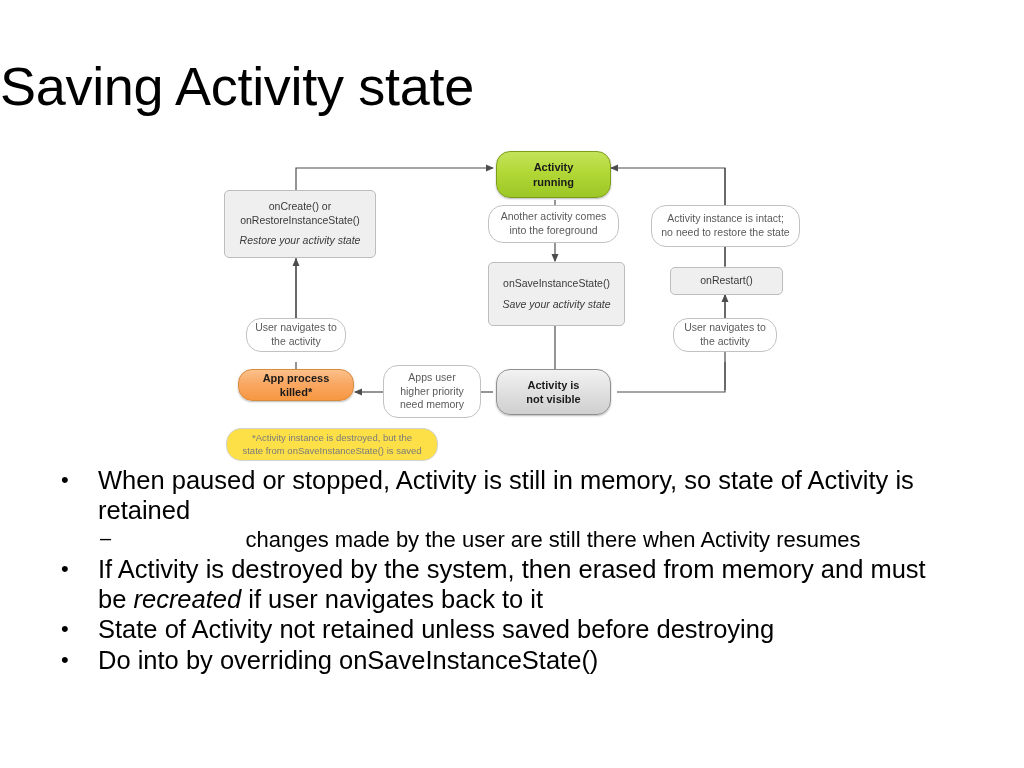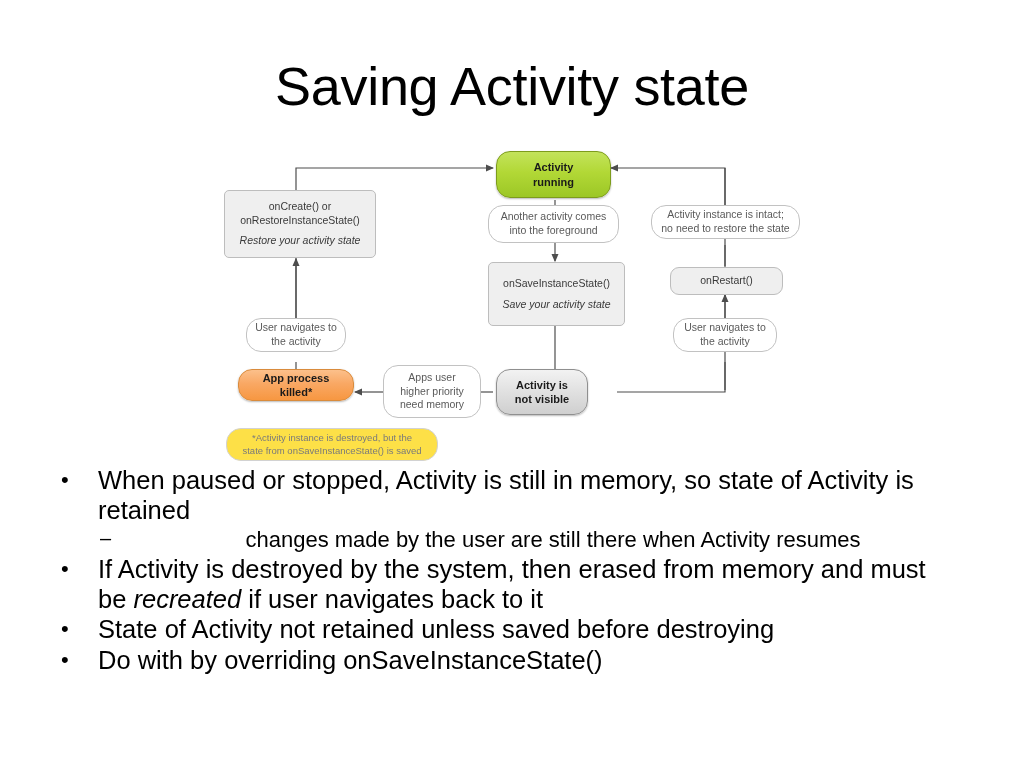--- a/index.html
+++ b/index.html
@@ -16,21 +16,20 @@
     font-family: "Liberation Sans", sans-serif;
     color: #000000;
   }
 
   
   .slide-title {
     position: absolute;
     left: 0;
     top: 58px;
     width: 1024px;
-    text-align: center;
     font-size: 54px;
     font-weight: 400;
     line-height: 1.05;
     color: #000;
     letter-spacing: -0.3px;
     white-space: nowrap;
   }
 
   
   .diagram {
@@ -204,31 +203,31 @@
   <div class="node state state-running" style="left:278px; top:11px; width:115px; height:47px;">
     <span>Activity</span>
     <span>running</span>
   </div>
 
   <div class="node note" style="left:270px; top:65px; width:131px; height:38px;">
     <span>Another activity comes</span>
     <span>into the foreground</span>
   </div>
 
-  <div class="node note" style="left:433px; top:65px; width:149px; height:34px;">
+  <div class="node note" style="left:433px; top:65px; width:149px; height:42px;">
     <span>Activity instance is intact;</span>
     <span>no need to restore the state</span>
   </div>
 
   <div class="node method" style="left:270px; top:122px; width:137px; height:64px;">
     <span>onSaveInstanceState()</span>
     <span class="ital">Save your activity state</span>
   </div>
 
-  <div class="node method" style="left:452px; top:127px; width:113px; height:28px;border-radius:9px;">
+  <div class="node method" style="left:452px; top:127px; width:113px; height:28px;">
     <span>onRestart()</span>
   </div>
 
   <div class="node note" style="left:28px; top:178px; width:100px; height:34px;">
     <span>User navigates to</span>
     <span>the activity</span>
   </div>
 
   <div class="node note" style="left:455px; top:178px; width:104px; height:34px;">
     <span>User navigates to</span>
@@ -239,21 +238,21 @@
     <span>Apps user</span>
     <span>higher priority</span>
     <span>need memory</span>
   </div>
 
   <div class="node state state-killed" style="left:20px; top:229px; width:116px; height:32px;">
     <span>App process</span>
     <span>killed*</span>
   </div>
 
-  <div class="node state state-notvisible" style="left:278px; top:229px; width:92px; height:46px;">
+  <div class="node state state-notvisible" style="left:278px; top:229px; width:115px; height:46px;">
     <span>Activity is</span>
     <span>not visible</span>
   </div>
 
   <div class="node footnote" style="left:8px; top:288px; width:212px; height:33px;">
     <span>*Activity instance is destroyed, but the</span>
     <span>state from onSaveInstanceState() is saved</span>
   </div>
 </div>
 
@@ -274,15 +273,15 @@
     <span class="txt"><span>If Activity is destroyed by the system, then erased from memory and must be </span><span class="ital-inline">recreated</span><span> if user navigates back to it</span></span>
   </div>
 
   <div class="bullet-row b-l1">
     <span class="marker">•</span>
     <span class="txt">State of Activity not retained unless saved before destroying</span>
   </div>
 
   <div class="bullet-row b-l1">
     <span class="marker">•</span>
-    <span class="txt">Do with by overriding onSaveInstanceState()</span>
+    <span class="txt">Do into by overriding onSaveInstanceState()</span>
   </div>
 </div>
 
 </body></html>

